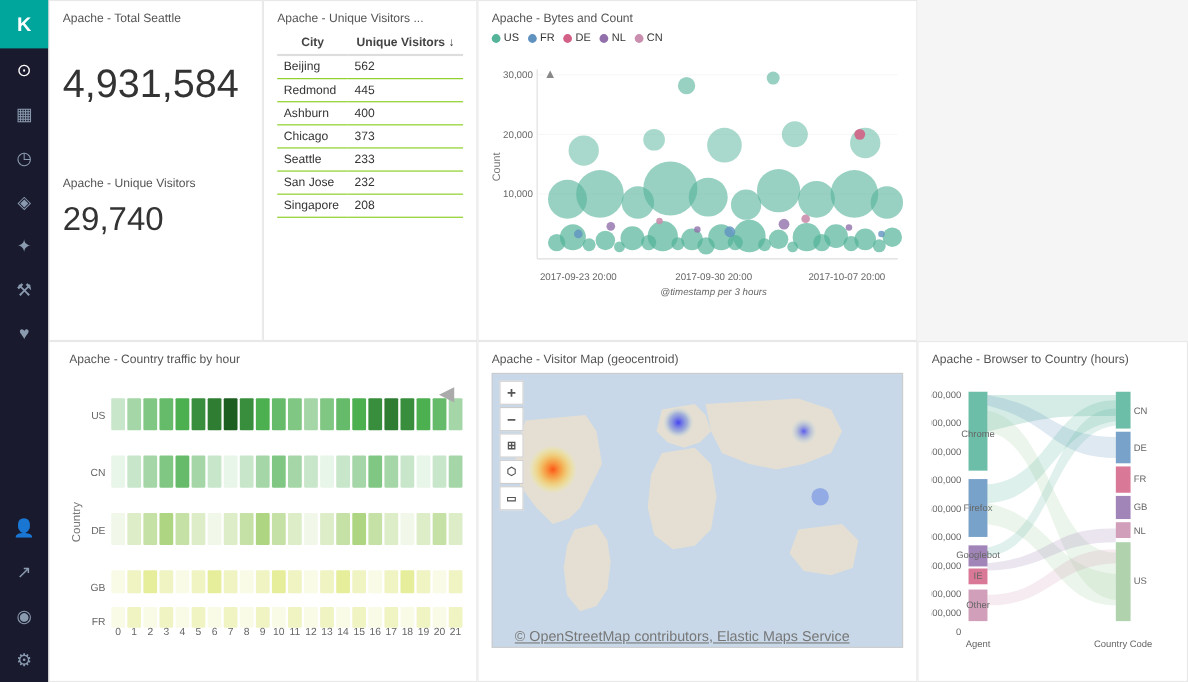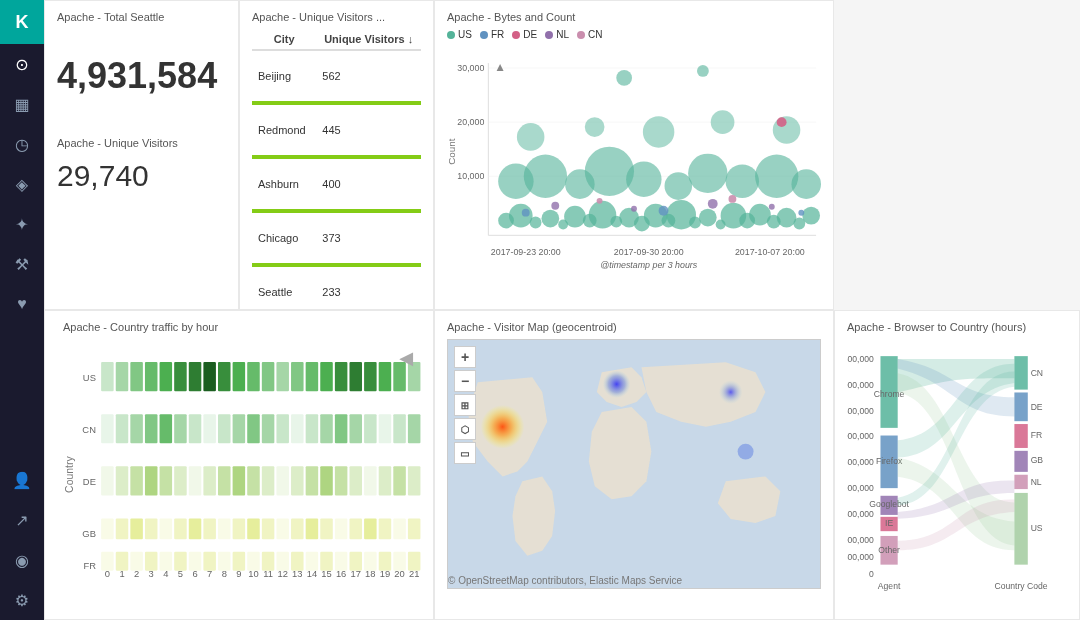--- a/index.html
+++ b/index.html
@@ -64,28 +64,28 @@
       text-overflow: ellipsis;
     }
 
     
     .panel-total {
       grid-column: 1;
       grid-row: 1;
     }
     .big-number {
       font-size: 36px;
-      font-weight: 700;
+      font-weight: 400;
       color: #333;
       margin-top: 32px;
     }
     .sub-label {
       font-size: 11px;
       color: #555;
-      margin-top: 40px;
+      margin-top: 64px;
       margin-bottom: 10px;
     }
     .medium-number {
       font-size: 30px;
       font-weight: 300;
       color: #333;
     }
 
     
     .panel-table {
@@ -99,22 +99,22 @@
     }
     .vis-table th {
       text-align: center;
       border-bottom: 2px solid #ddd;
       padding: 4px 6px;
       color: #444;
       font-weight: 700;
       margin-top: 35px;
     }
     .vis-table td {
-      padding: 19px 6px;
-      border-bottom: 4px solid #84cc16;
+      padding: 4px 6px;
+      border-bottom: 1px solid #84cc16;
     }
 
     
     .panel-bytes {
       grid-column: 3;
       grid-row: 1;
     }
 
     
     .panel-country {
@@ -205,25 +205,26 @@
       font-size: 9px;
       fill: #666;
     }
 
     
     .sidebar-bottom {
       margin-top: auto;
     }
 
     .map-credit {
-      font-size: 10px;
+      font-size: 13px;
       color: #777;
       position: absolute;
       bottom: 2px;
-      left: 0;
+      left: 20px;
+      text-decoration: underline;
     }
 
     .panel-nav {
       position: absolute;
       top: 8px; right: 8px;
       font-size: 18px;
       color: #aaa;
       cursor: pointer;
     }
 

